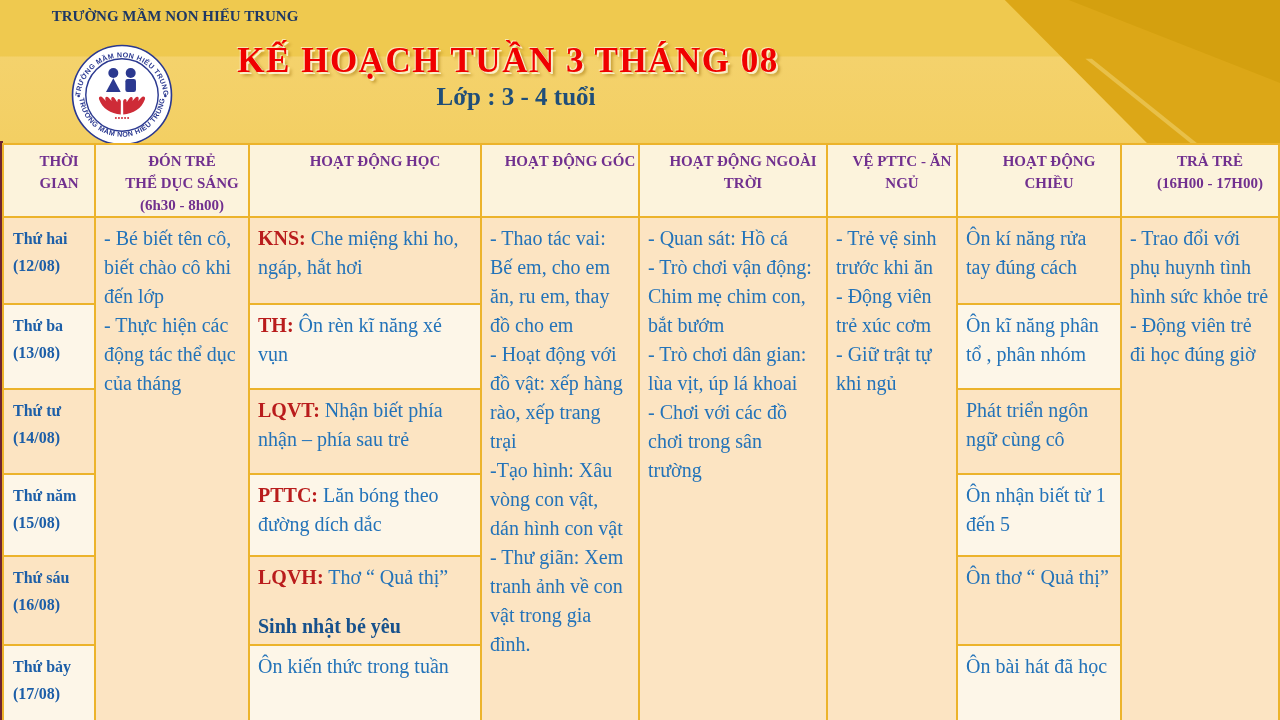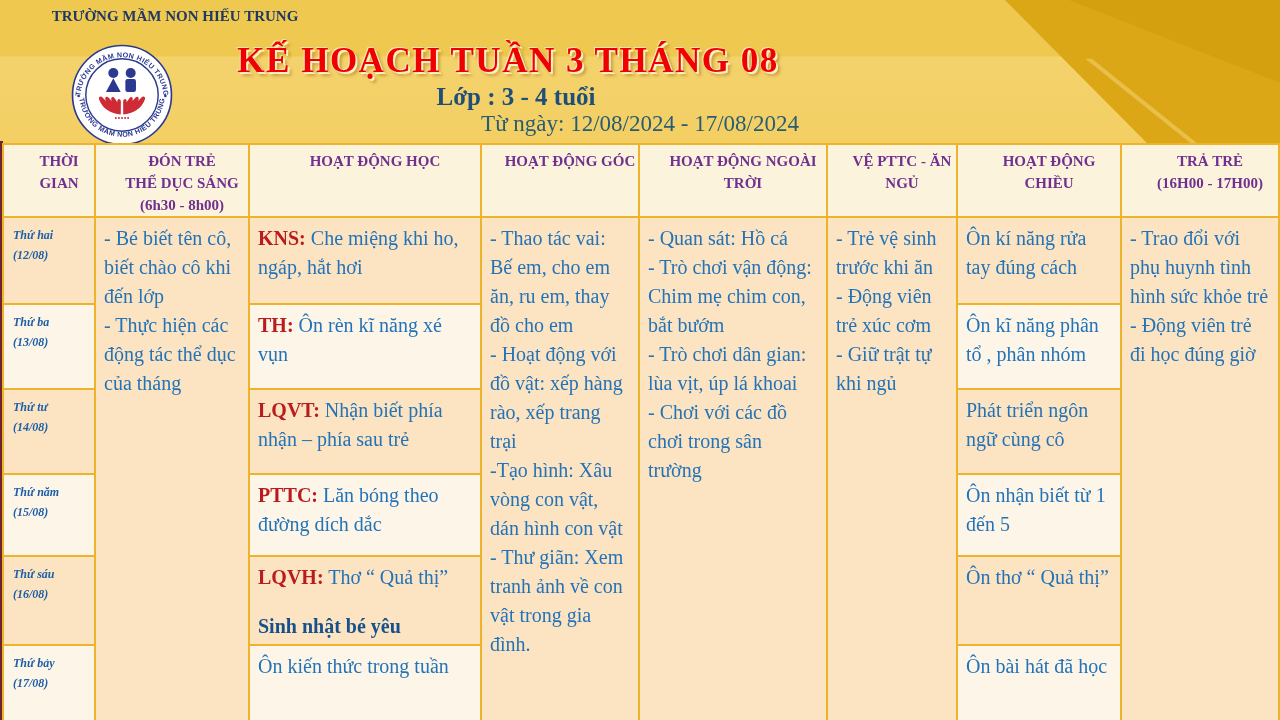--- a/index.html
+++ b/index.html
@@ -35,22 +35,22 @@
   .class-line { position:absolute; top:83px; left:0; width:1032px; text-align:center;
     color:#1F4E79; font-weight:bold; font-size:25px; }
   .date-line { position:absolute; top:111px; left:0; width:1280px; text-align:center;
     color:#275D74; font-size:23px; }
 
   table.plan { position:absolute; top:143px; left:2px; width:1276px;
     border-collapse:collapse; table-layout:fixed; }
   .plan th, .plan td { border:2px solid #ECB32B; vertical-align:top; overflow:hidden;padding-left:20px; }
   .plan th { background:#FCF3DC; color:#71308F; font-weight:bold; font-size:15px;
     line-height:1.45; padding-top:6px; text-align:center; white-space:pre-line; height:67px; }
-  td.day { color:#1D5FA8; font-weight:bold; font-size:12px; line-height:1.65;
-    padding:8px 4px 0 9px;font-style:italic; }
+  td.day { color:#1D5FA8; font-weight:bold; font-size:16px; line-height:1.65;
+    padding:8px 4px 0 9px; }
   td.content { color:#2373B9; font-size:20px; line-height:1.45; padding:6px 6px 0 8px; }
   td.ml { white-space:pre-line; }
   .peach { background:#FCE4C2; }
   .cream { background:#FDF6E8; }
   .pfx { font-weight:bold; color:#b91c1c; }
   .pfx:empty { display:none; }
   .b2 { font-weight:bold; color:#17518C;margin-top:20px; }
 
   
   .logo .ring-text { font-size:7px; font-weight:bold; fill:#2B3990; letter-spacing:.4px;
@@ -99,21 +99,20 @@
       <circle cx="44" cy="72.5" r="1" fill="#CE2B37"></circle>
       <circle cx="47" cy="72.5" r="1" fill="#CE2B37"></circle>
       <circle cx="50" cy="72.5" r="1" fill="#CE2B37"></circle>
       <circle cx="53" cy="72.5" r="1" fill="#CE2B37"></circle>
       <circle cx="56" cy="72.5" r="1" fill="#CE2B37"></circle>
     </g>
   </svg>
 
   <div class="title">KẾ HOẠCH TUẦN 3 THÁNG 08</div>
   <div class="class-line">Lớp : 3 - 4 tuổi</div>
-  <div class="date-line">Từ ngày: 12/08/2024 - 17/08/2024</div>
 
   <table class="plan">
     <colgroup>
       <col style="width:92px">
         <col style="width:154px">
         <col style="width:232px">
         <col style="width:158px">
       <col style="width:188px">
         <col style="width:130px">
         <col style="width:164px">

